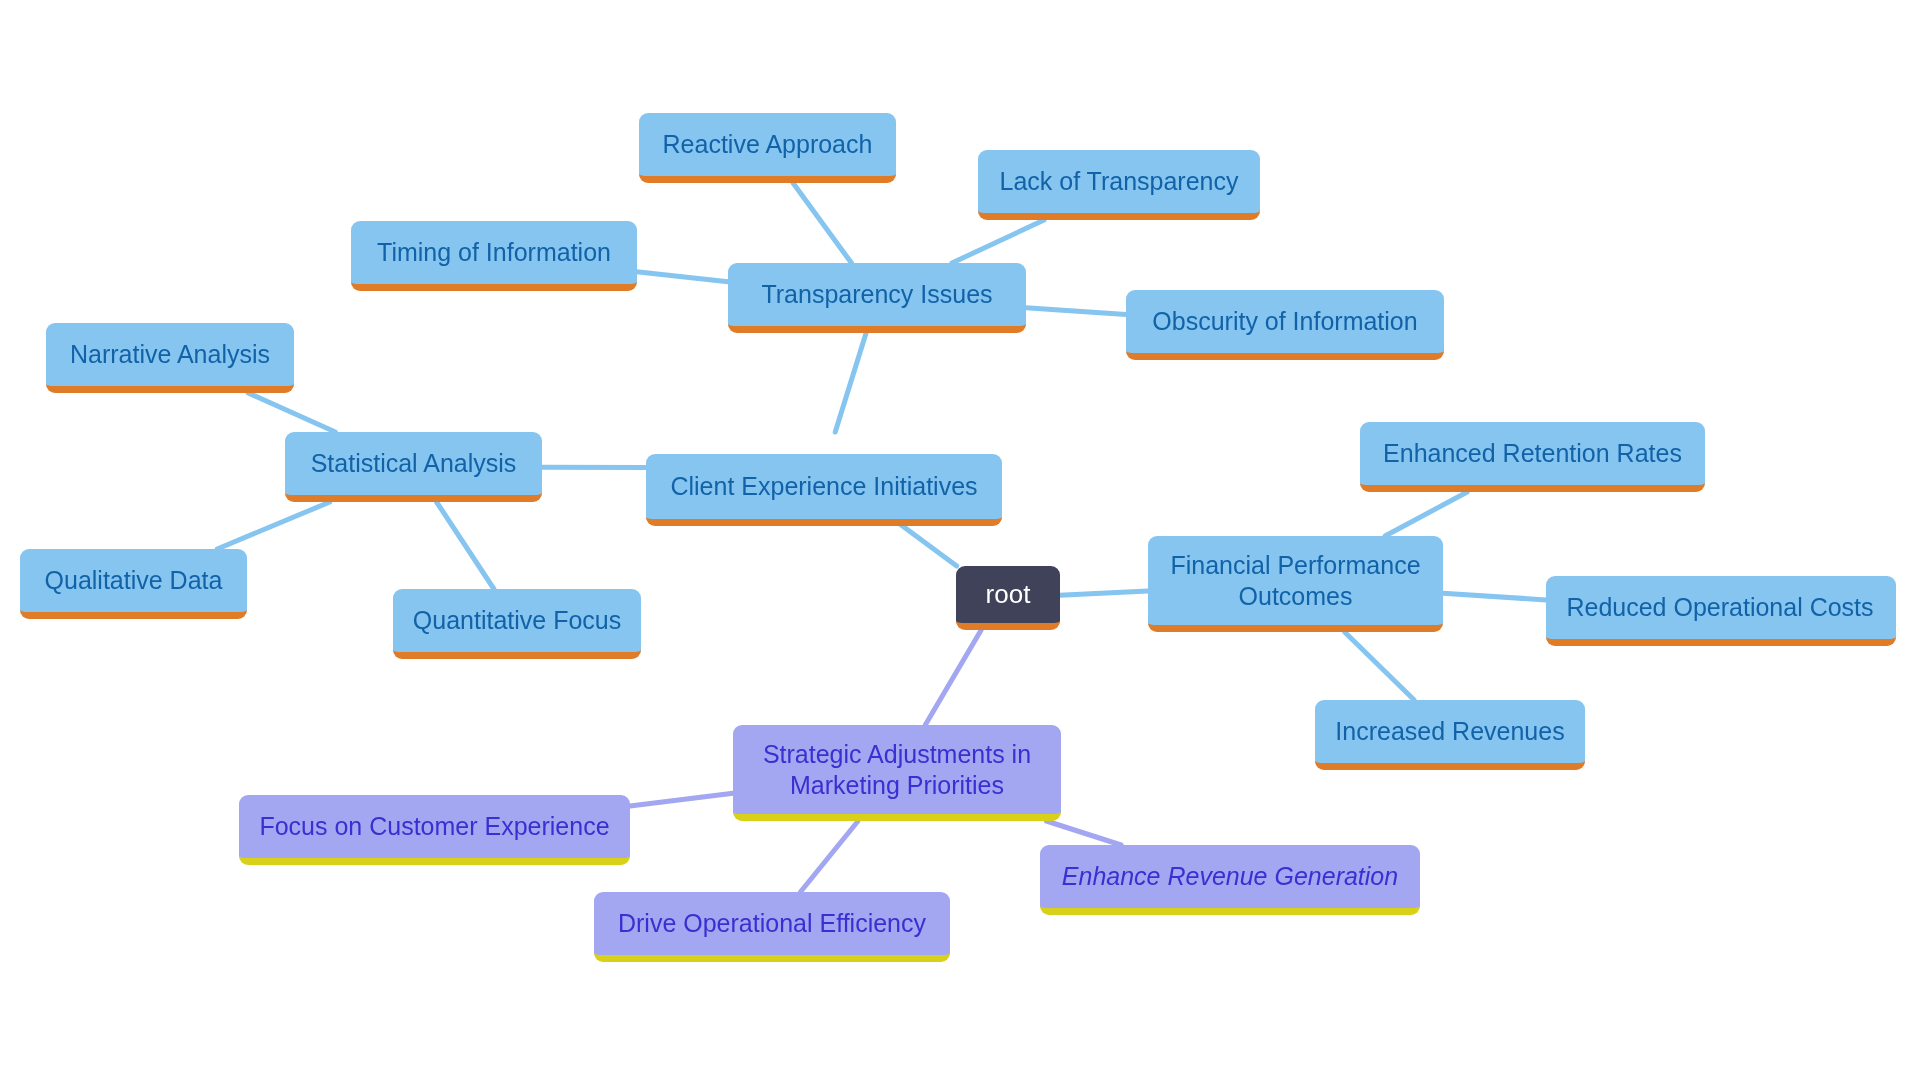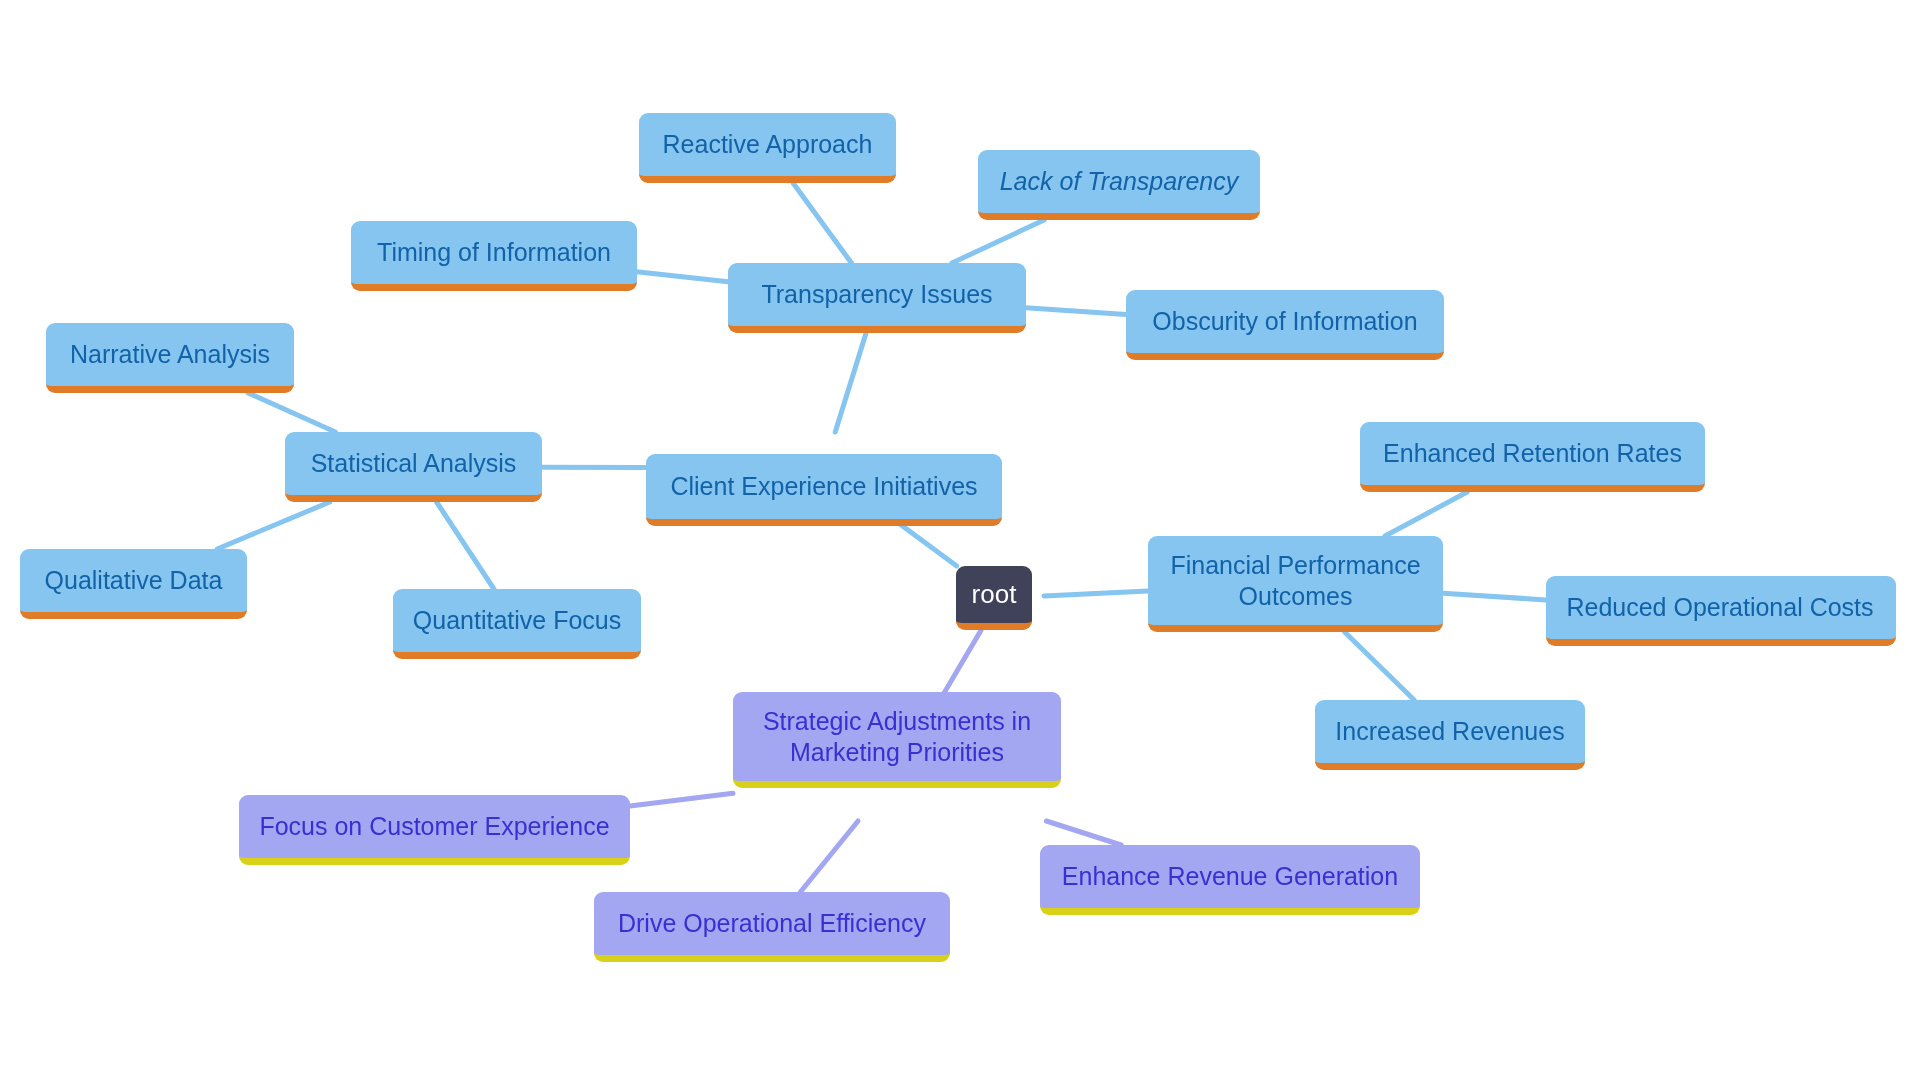--- a/index.html
+++ b/index.html
@@ -75,35 +75,35 @@
       <line x1="329.7393162393162" y1="502" x2="217.26068376068378" y2="549" stroke="#85c5f0" stroke-width="5" stroke-linecap="round"></line>
       <line x1="436.5732484076433" y1="502" x2="493.9267515923567" y2="589" stroke="#85c5f0" stroke-width="5" stroke-linecap="round"></line>
       <line x1="1385.0748031496064" y1="536" x2="1467.1850393700788" y2="492" stroke="#85c5f0" stroke-width="5" stroke-linecap="round"></line>
       <line x1="1443" y1="593.3595769682727" x2="1546" y2="599.8954171562867" stroke="#85c5f0" stroke-width="5" stroke-linecap="round"></line>
       <line x1="1344.612582781457" y1="632" x2="1414.1887417218543" y2="700" stroke="#85c5f0" stroke-width="5" stroke-linecap="round"></line>
       <line x1="733" y1="793.2118918918919" x2="630" y2="805.905945945946" stroke="#a3a6f0" stroke-width="5" stroke-linecap="round"></line>
       <line x1="858.038961038961" y1="821" x2="800.4090909090909" y2="892" stroke="#a3a6f0" stroke-width="5" stroke-linecap="round"></line>
       <line x1="1046.3831775700935" y1="821" x2="1121.0747663551401" y2="845" stroke="#a3a6f0" stroke-width="5" stroke-linecap="round"></line>
     </svg>
   <div id="node-layer">
-      <div class="node root" style="left: 956px; top: 566px; width: 76px; height: 64px; font-size: 26px;">root</div>
+      <div class="node root" style="left: 956px; top: 566px; width: 104px; height: 64px; font-size: 26px;">root</div>
       <div class="node blue" style="left: 646px; top: 454px; width: 356px; height: 72px; font-size: 25px;">Client Experience Initiatives</div>
       <div class="node blue" style="left: 728px; top: 263px; width: 298px; height: 70px; font-size: 25px;">Transparency Issues</div>
       <div class="node blue" style="left: 639px; top: 113px; width: 257px; height: 70px; font-size: 25px;">Reactive Approach</div>
       <div class="node blue" style="left: 351px; top: 221px; width: 286px; height: 70px; font-size: 25px;">Timing of Information</div>
-      <div class="node blue" style="left: 978px; top: 150px; width: 282px; height: 70px; font-size: 25px; font-style: italic;">Lack of Transparency</div>
+      <div class="node blue" style="left: 978px; top: 150px; width: 282px; height: 70px; font-size: 25px;">Lack of Transparency</div>
       <div class="node blue" style="left: 1126px; top: 290px; width: 318px; height: 70px; font-size: 25px;">Obscurity of Information</div>
       <div class="node blue" style="left: 285px; top: 432px; width: 257px; height: 70px; font-size: 25px;">Statistical Analysis</div>
       <div class="node blue" style="left: 46px; top: 323px; width: 248px; height: 70px; font-size: 25px;">Narrative Analysis</div>
       <div class="node blue" style="left: 20px; top: 549px; width: 227px; height: 70px; font-size: 25px;">Qualitative Data</div>
       <div class="node blue" style="left: 393px; top: 589px; width: 248px; height: 70px; font-size: 25px;">Quantitative Focus</div>
       <div class="node blue" style="left: 1148px; top: 536px; width: 295px; height: 96px; font-size: 25px;">Financial Performance
 Outcomes</div>
       <div class="node blue" style="left: 1360px; top: 422px; width: 345px; height: 70px; font-size: 25px;">Enhanced Retention Rates</div>
       <div class="node blue" style="left: 1546px; top: 576px; width: 350px; height: 70px; font-size: 25px; padding-left: 12px;">Reduced Operational Costs</div>
       <div class="node blue" style="left: 1315px; top: 700px; width: 270px; height: 70px; font-size: 25px;">Increased Revenues</div>
-      <div class="node purple" style="left: 733px; top: 692px; width: 328px; height: 96px; font-size: 25px;">Strategic Adjustments in
+      <div class="node purple" style="left: 733px; top: 725px; width: 328px; height: 96px; font-size: 25px;">Strategic Adjustments in
 Marketing Priorities</div>
       <div class="node purple" style="left: 239px; top: 795px; width: 391px; height: 70px; font-size: 25px;">Focus on Customer Experience</div>
       <div class="node purple" style="left: 594px; top: 892px; width: 356px; height: 70px; font-size: 25px;">Drive Operational Efficiency</div>
-      <div class="node purple" style="left: 1040px; top: 845px; width: 380px; height: 70px; font-size: 25px;">Enhance Revenue Generation</div>
+      <div class="node purple" style="left: 1040px; top: 845px; width: 380px; height: 70px; font-size: 25px; font-style: italic;">Enhance Revenue Generation</div>
     </div>
 </div>
 
 </body></html>

